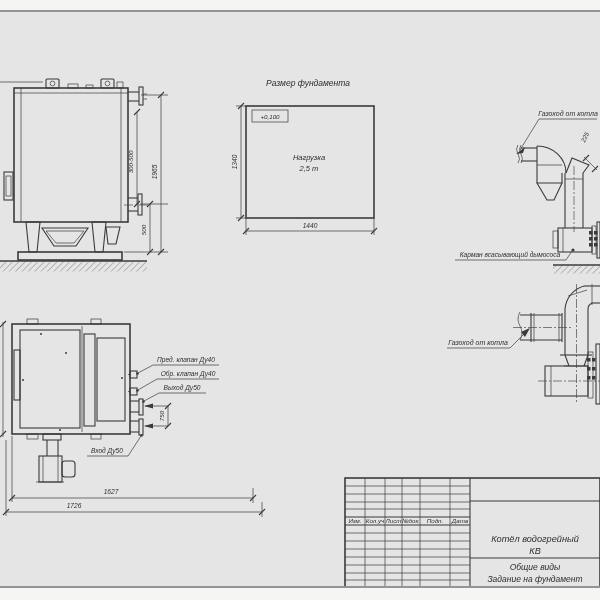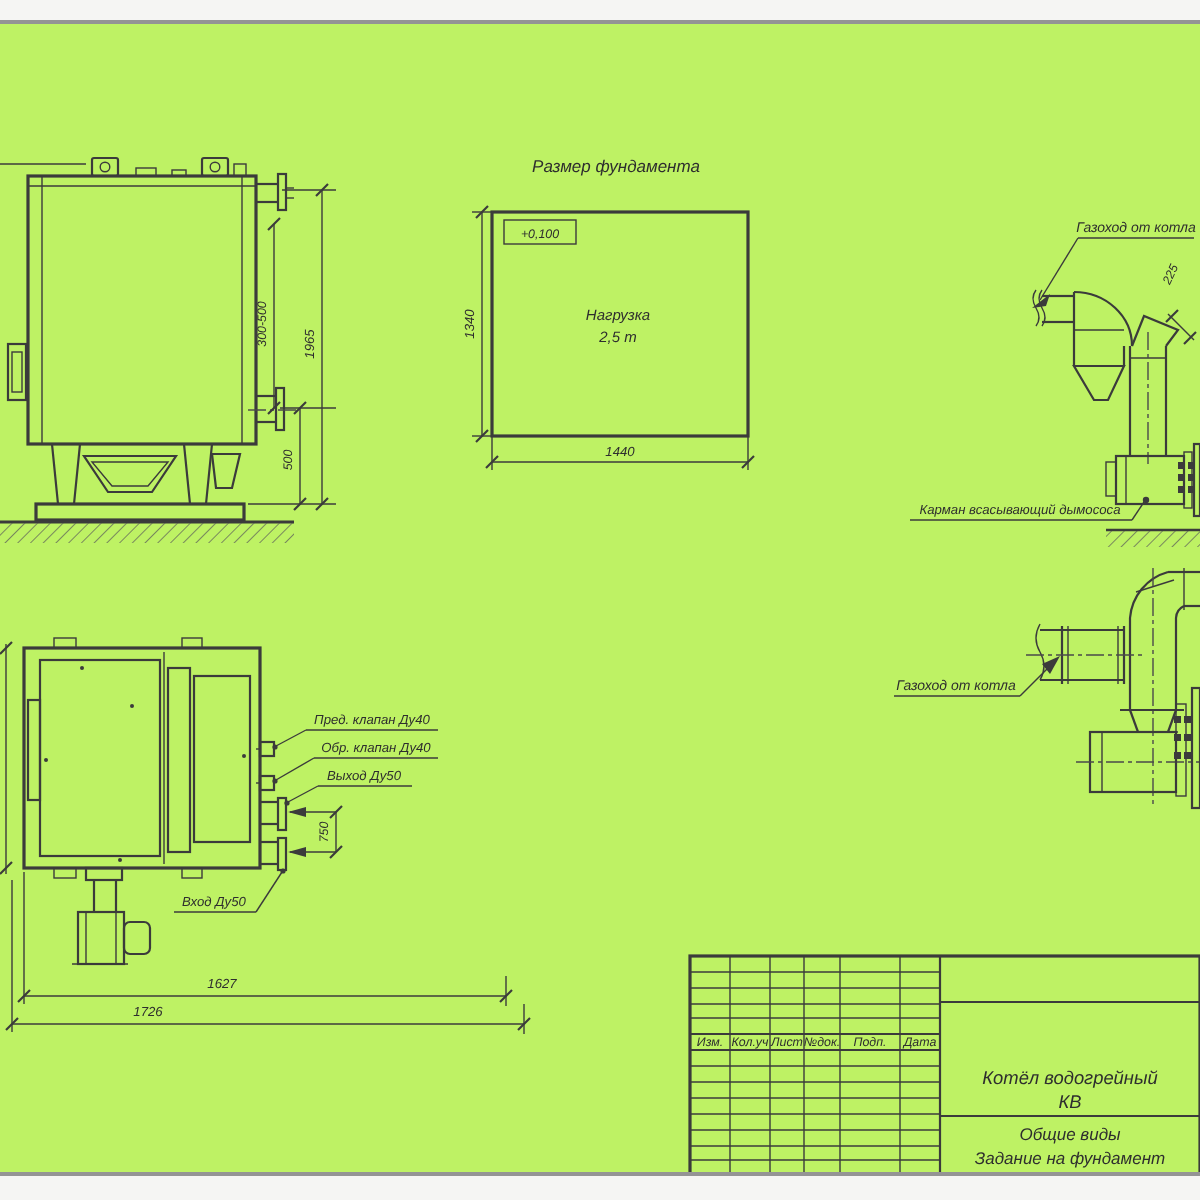--- a/index.html
+++ b/index.html
@@ -1,16 +1,16 @@
 <!DOCTYPE html>
 <html><head>
 <meta charset="utf-8">
 <style>
   html,body{margin:0;padding:0;background:#ffffff;}
-  #canvas{position:relative;width:600px;height:600px;background:#bef264;overflow:hidden;
+  #canvas{position:relative;width:600px;height:600px;background:#e5e5e5;overflow:hidden;
           font-family:"Liberation Sans",sans-serif;}
   svg{display:block}
   .ln{stroke:#3b3b3b;fill:none;stroke-width:1.1;stroke-linecap:butt}
   .thick{stroke-width:1.6}
   .thin{stroke-width:0.7}
   .cl{stroke:#4a4a4a;stroke-width:0.7;stroke-dasharray:9 2 2 2}
   .tick{stroke:#3b3b3b;stroke-width:1.1}
   .dark{fill:#3b3b3b;stroke:none}
   .txt{font-family:"Liberation Sans",sans-serif;font-style:italic;fill:#2e2e2e;stroke:none}
   .t6{font-size:6.2px}.t65{font-size:6.6px}.t7{font-size:7px}.t75{font-size:7.5px}

